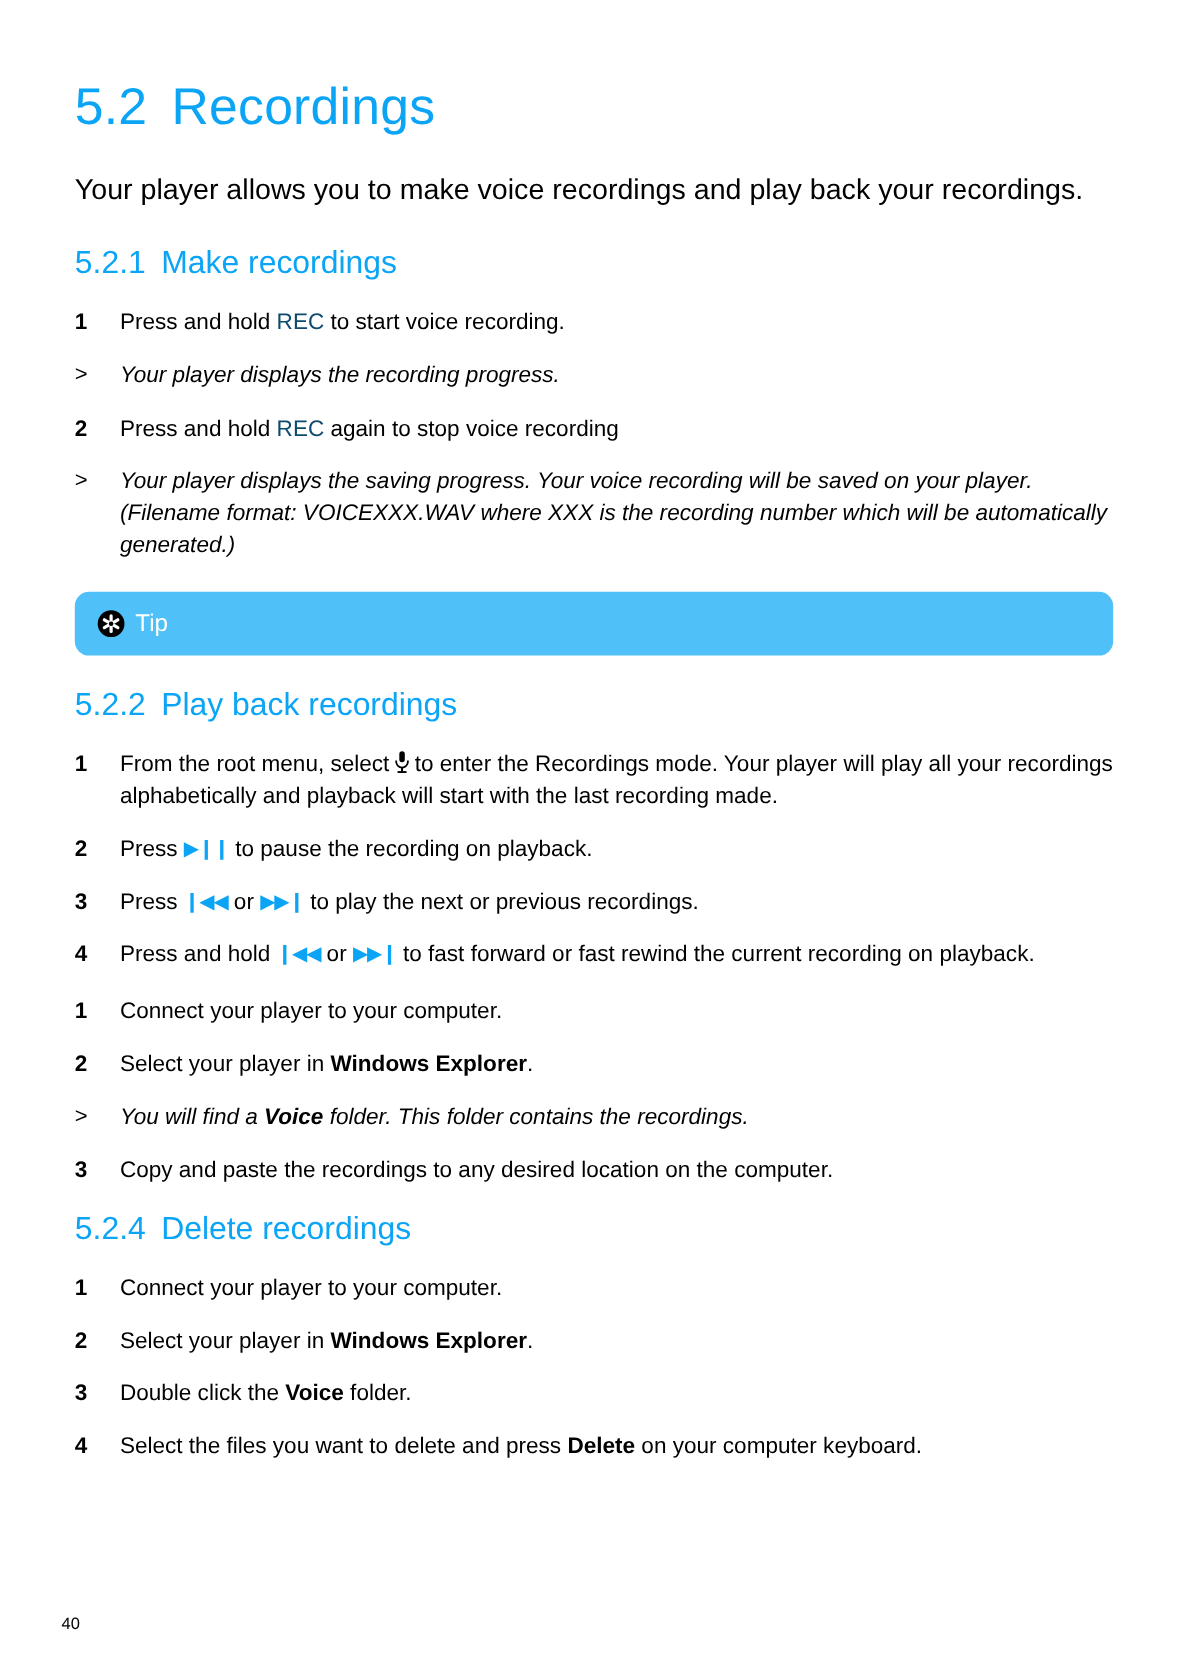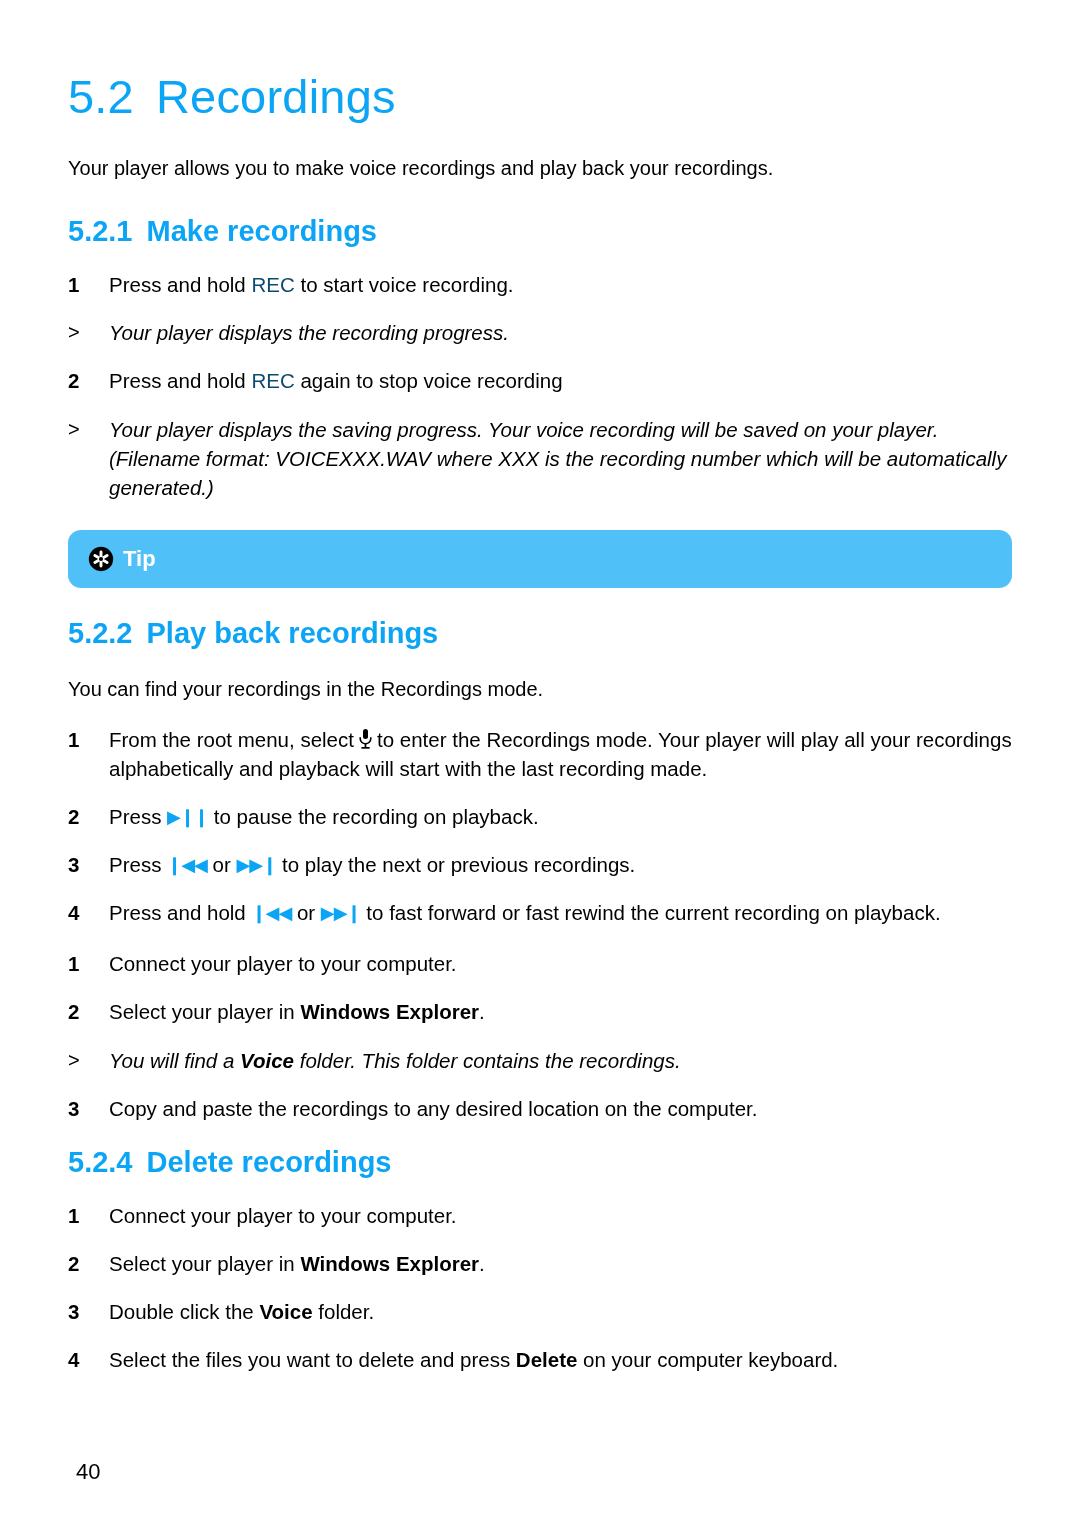--- a/index.html
+++ b/index.html
@@ -32,30 +32,30 @@
     margin: 0;
     padding-top: 72px;
     line-height: 1.05;
     white-space: pre;
   }
   .h1 .num { margin-right: 22px; }
 
   .h2 {
     color: #0ca5f5;
     font-size: 29px;
-    font-weight: bold;
+    font-weight: normal;
     margin: 0;
     line-height: 1.1;
     white-space: pre;
   }
   .h2 .num { margin-right: 14px; }
 
   
   .para {
-    font-size: 20px;
+    font-size: 26px;
     line-height: 1.35;
     color: #000;
   }
   .intro { margin-top: 34px; }
 
   .sec-gap  { margin-top: 34px; }
   .sec-gap2 { margin-top: 30px; }
 
   
   .row {
@@ -112,41 +112,41 @@
   }
   .tip-icon {
     flex: 0 0 auto;
     width: 26px;
     height: 26px;
     margin-right: 9px;
     display: block;
   }
   .tip-label {
     color: #ffffff;
-    font-weight: bold;
+    font-weight: normal;
     font-size: 22px;
     margin-right: 8px;
   }
   .tip-text {
     color: #ffffff;
     font-size: 20.5px;
   }
   .tip-text .wglyph {
     color: #ffffff;
     font-size: 18px;
     letter-spacing: -1px;
     font-weight: bold;
   }
 
   
   .page-number {
     position: absolute;
-    left: 76px;
+    left: 56px;
     bottom: 42px;
-    font-size: 22px;
+    font-size: 15px;
     color: #000;
   }
 </style>
 </head>
 <body>
 
 <div class="page">
 
   <h1 class="h1"><span class="num">5.2</span><span>Recordings</span></h1>
 
@@ -182,21 +182,20 @@
         <rect x="14.2" y="5.5" width="3.6" height="21" rx="1.8" transform="rotate(60 16 16)"></rect>
         <rect x="14.2" y="5.5" width="3.6" height="21" rx="1.8" transform="rotate(120 16 16)"></rect>
       </g>
       <circle cx="16" cy="16" r="2.6" fill="#000000"></circle>
     </svg>
     <span class="tip-label">Tip</span>
   </div>
 
   <h2 class="h2 sec-gap2"><span class="num">5.2.2</span><span>Play back recordings</span></h2>
 
-  <div class="para" style="margin-top:26px;">You can find your recordings in the Recordings mode.</div>
 
   <div class="row r-gap-md">
     <div class="marker">1</div>
     <div class="content"><span>From the root menu, select</span><svg class="mic" width="15" height="21" viewBox="0 0 15 21" aria-hidden="true">
           <rect x="5" y="1" width="5" height="10" rx="2.5" fill="#000"></rect>
           <path d="M2.2 9.3v1.2a5.3 5.3 0 0 0 10.6 0V9.3" stroke="#000" stroke-width="1.6" fill="none"></path>
           <rect x="6.6" y="15.5" width="1.8" height="4" fill="#000"></rect>
           <rect x="3.4" y="19" width="8.2" height="1.7" fill="#000"></rect>
         </svg><span>to enter the Recordings mode. Your player will play all your recordings alphabetically and playback will start with the last recording made.</span></div>
   </div>

